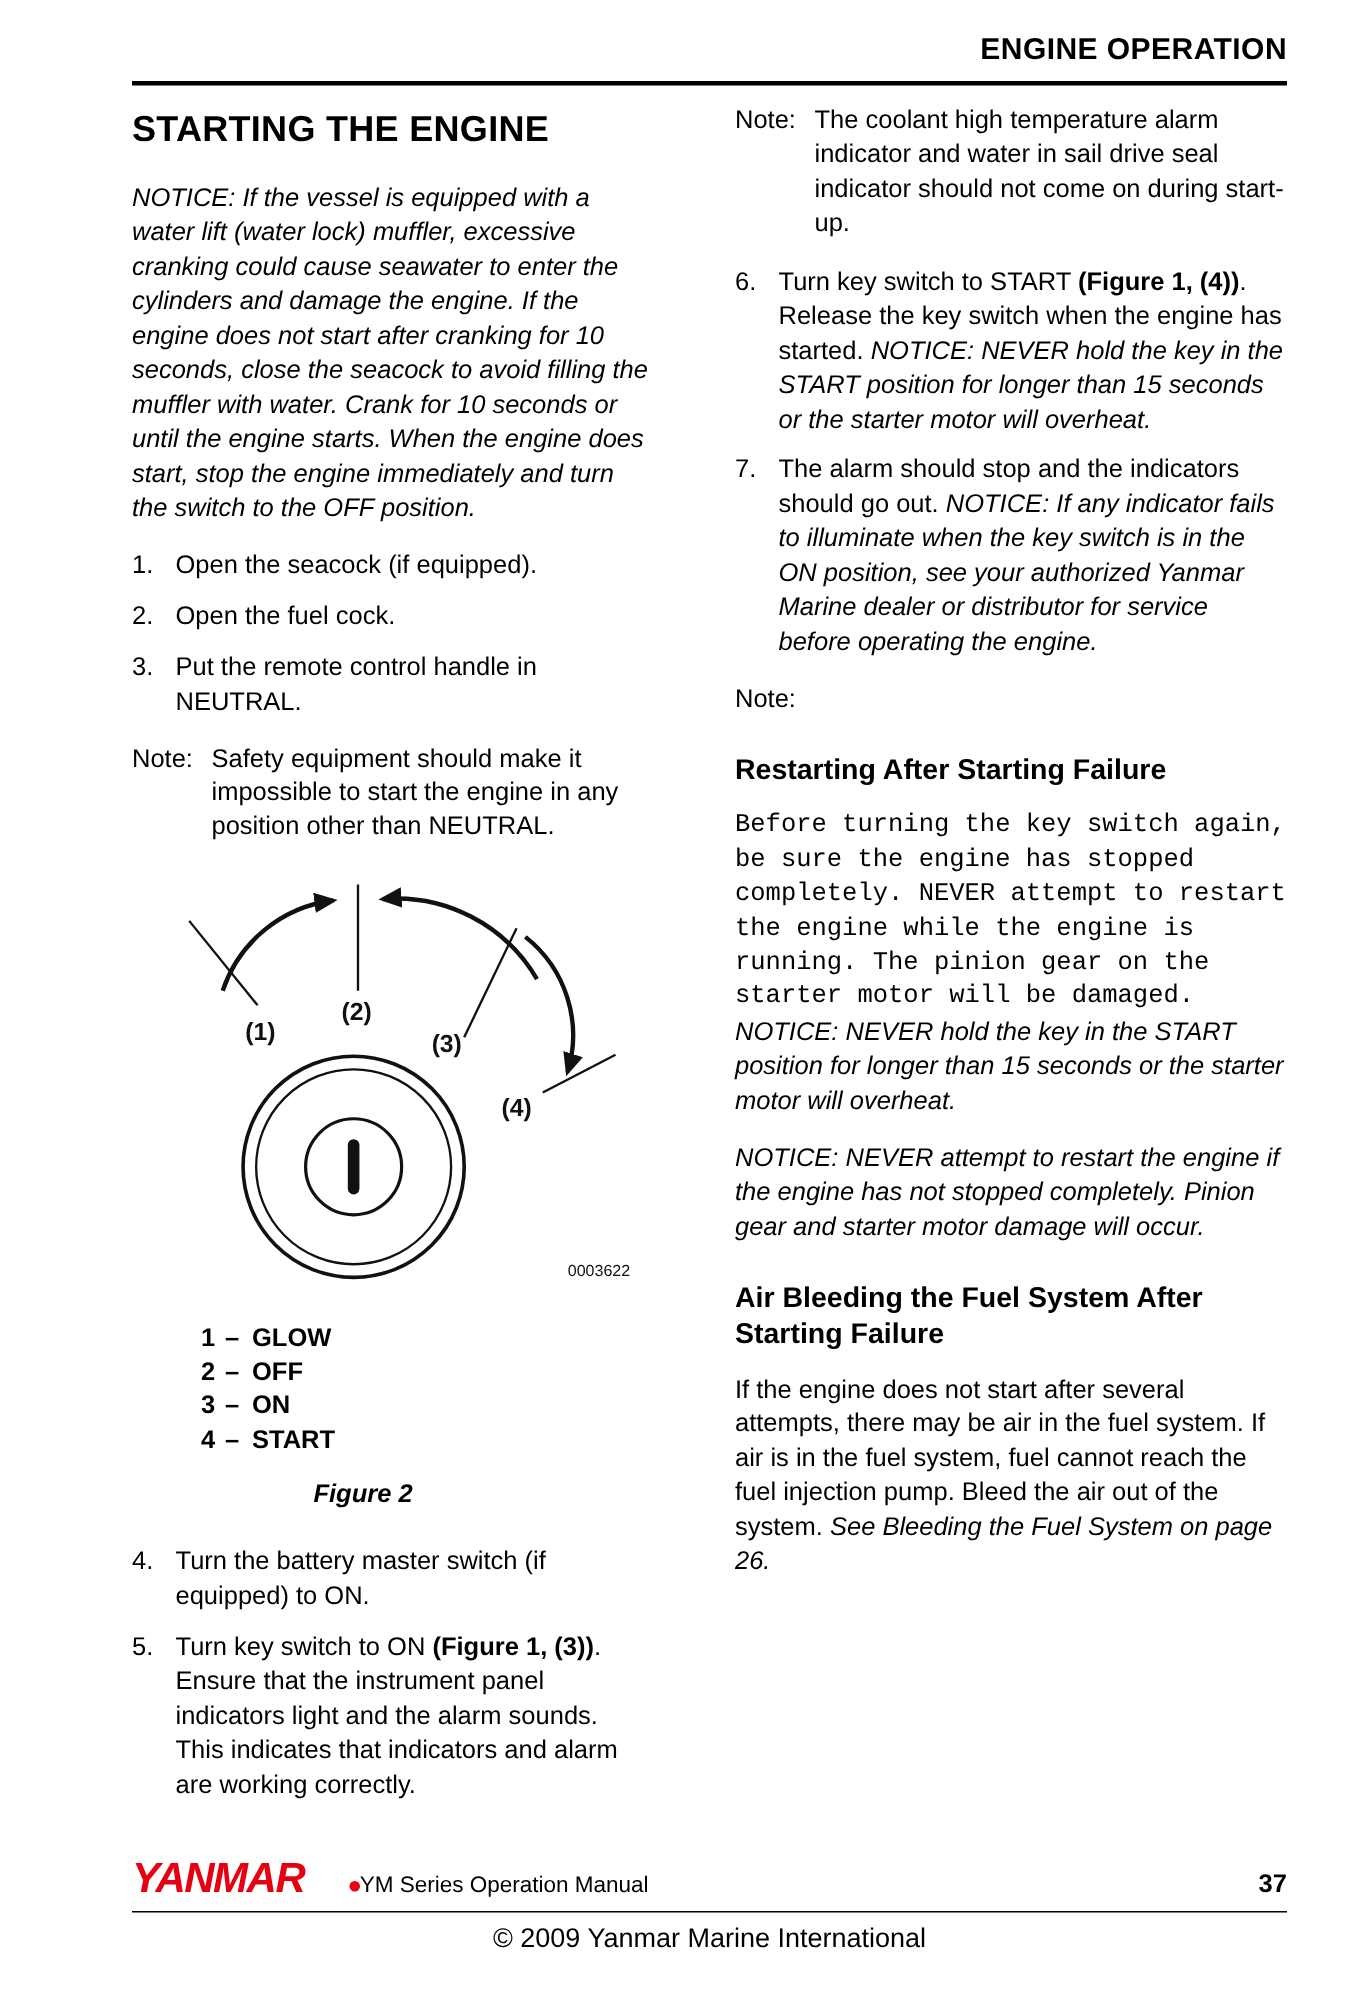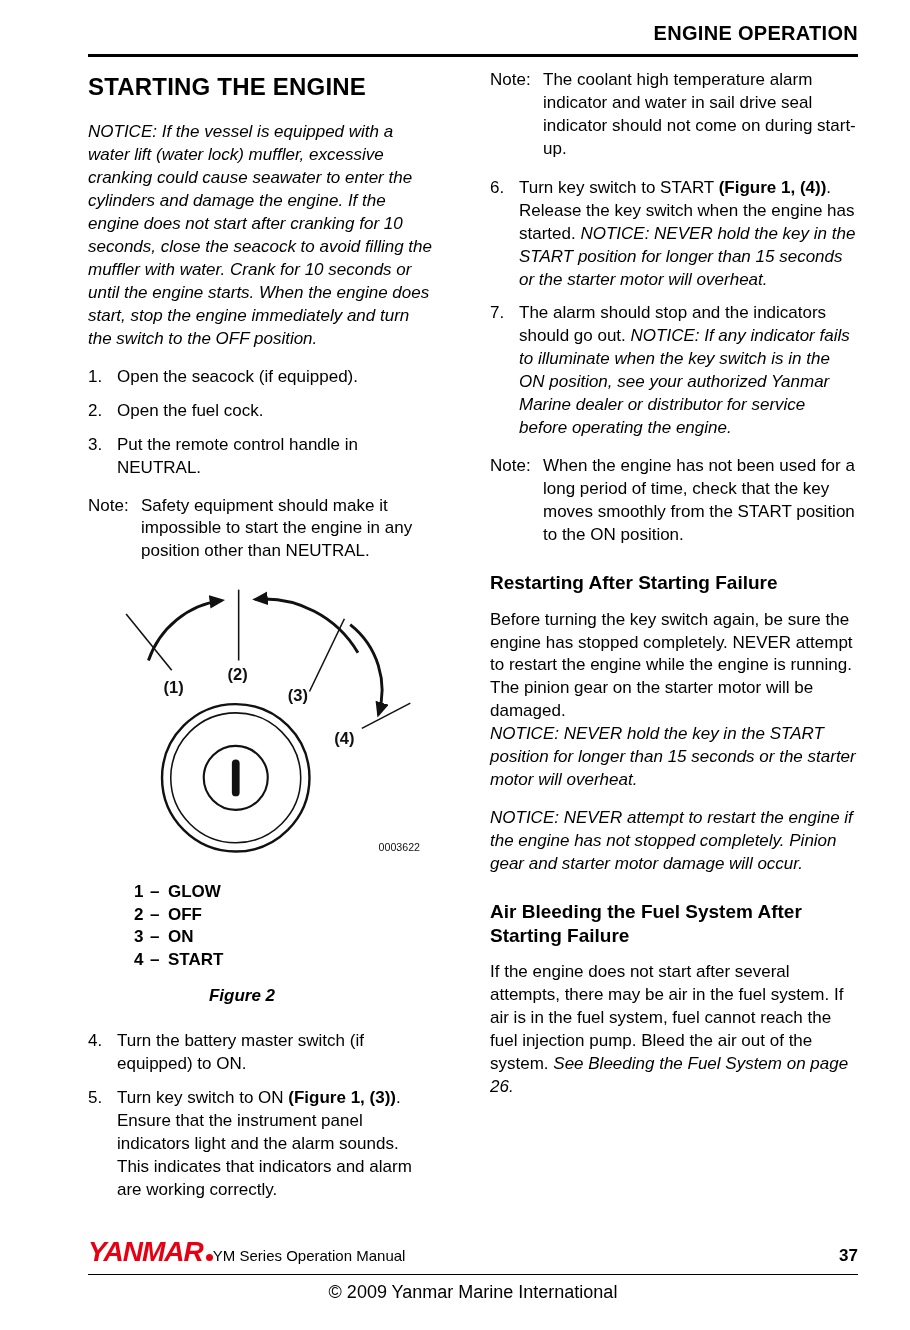--- a/index.html
+++ b/index.html
@@ -19,21 +19,21 @@
 
   
   .cols { display: flex; gap: 56px; margin-top: 12px; }
   .col-left  { flex: 0 0 346px; width: 346px; }
   .col-right { flex: 1; min-width: 0; }
 
   h1.title { font-size: 24px; font-weight: bold; margin: 2px 0 18px 0; letter-spacing: .2px; }
   h2.heading { font-size: 19px; font-weight: bold; margin: 24px 0 14px 0; line-height: 1.25; }
 
   .para { margin: 0 0 15px 0; }
-  .para.tight { margin-bottom: 0; }
+  .para.tight { margin-bottom: 0; font-family: Liberation Mono, monospace; }
   .italic { font-style: italic; }
   .bold { font-weight: bold; }
 
   .step { display: flex; margin: 0 0 11px 0; }
   .step .num { flex: 0 0 29px; }
   .step .stext { flex: 1; }
 
   .note { display: flex; margin: 15px 0 16px 0; }
   .note.first { margin-top: 0; }
   .note .nlabel { flex: 0 0 53px; }
@@ -43,21 +43,21 @@
   .figure { margin: 12px 0 0 2px; }
   .legend { margin: 4px 0 0 44px; font-weight: bold; }
   .legend-row { display: flex; line-height: 1.32; }
   .legend-row .lnum { width: 16px; }
   .legend-row .lsep { width: 18px; }
   .fig-caption { font-weight: bold; font-style: italic; text-align: center; margin: 14px 40px 22px 0; }
 
   
   .footer { position: absolute; left: 88px; right: 52px; bottom: 26px; }
   .footer-row { display: flex; align-items: baseline; }
-  .logo-wrap { display: inline-flex; align-items: baseline; }
+  .logo-wrap { display: inline-flex; align-items: baseline; gap: 27px; }
   .logo-text {
     font-style: italic; font-weight: 900; font-size: 28px;
     color: #e60012; letter-spacing: -1px; line-height: 1;
   }
   .logo-dot { width: 7px; height: 7px; border-radius: 50%; background: #e60012; margin-left: 3px; display: inline-block; }
   .manual-name { font-size: 15px; }
   .page-num { margin-left: auto; font-weight: bold; font-size: 17px; }
   .footer-rule { border: none; border-top: 1.5px solid #000; margin: 6px 0 5px 0; }
   .copyright { text-align: center; font-size: 18px; }
 </style>
@@ -178,21 +178,20 @@
         <span class="stext"><span>Turn key switch to START </span><span class="bold">(Figure 1, (4))</span><span>. Release the key switch when the engine has started. </span><span class="italic">NOTICE: NEVER hold the key in the START position for longer than 15 seconds or the starter motor will overheat.</span></span>
       </div>
 
       <div class="step">
         <span class="num">7.</span>
         <span class="stext"><span>The alarm should stop and the indicators should go out. </span><span class="italic">NOTICE: If any indicator fails to illuminate when the key switch is in the ON position, see your authorized Yanmar Marine dealer or distributor for service before operating the engine.</span></span>
       </div>
 
       <div class="note">
         <span class="nlabel">Note:</span>
-        <span class="ntext">When the engine has not been used for a long period of time, check that the key moves smoothly from the START position to the ON position.</span>
       </div>
 
       <h2 class="heading">Restarting After Starting Failure</h2>
 
       <p class="para tight">Before turning the key switch again, be sure the engine has stopped completely. NEVER attempt to restart the engine while the engine is running. The pinion gear on the starter motor will be damaged.</p>
       <p class="para italic">NOTICE: NEVER hold the key in the START position for longer than 15 seconds or the starter motor will overheat.</p>
 
       <p class="para italic">NOTICE: NEVER attempt to restart the engine if the engine has not stopped completely. Pinion gear and starter motor damage will occur.</p>
 
       <h2 class="heading">Air Bleeding the Fuel System After Starting Failure</h2>

